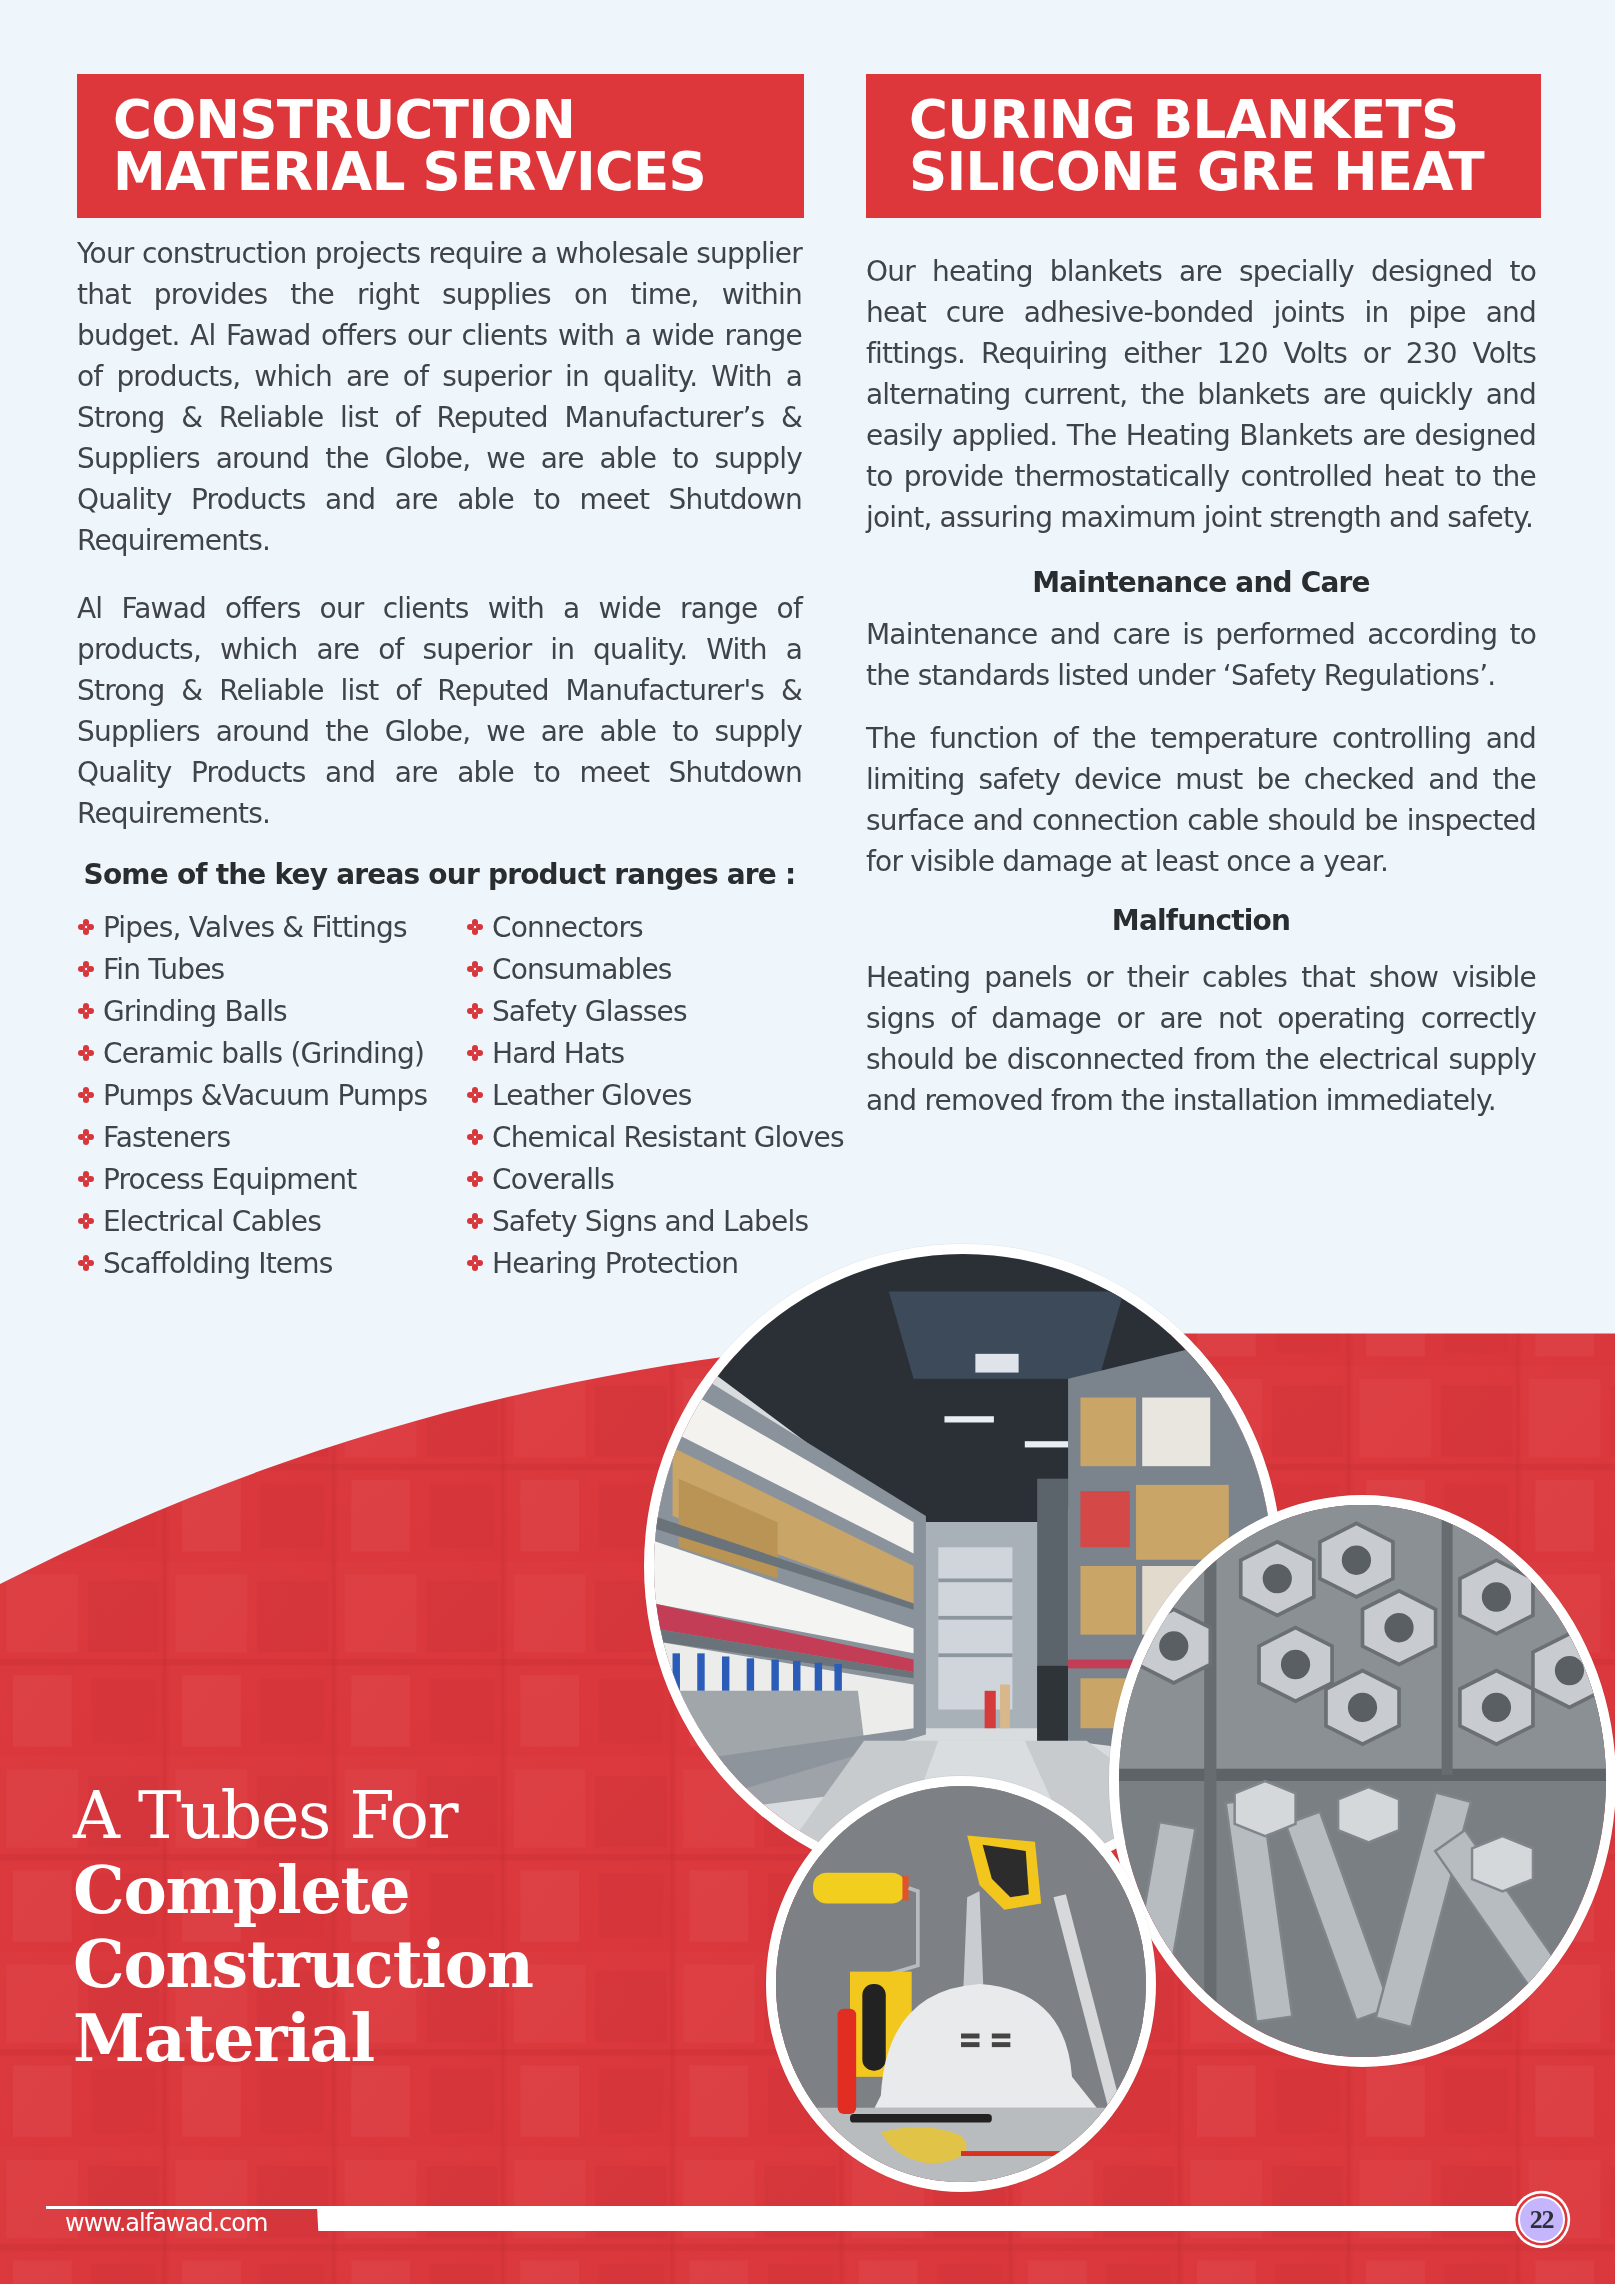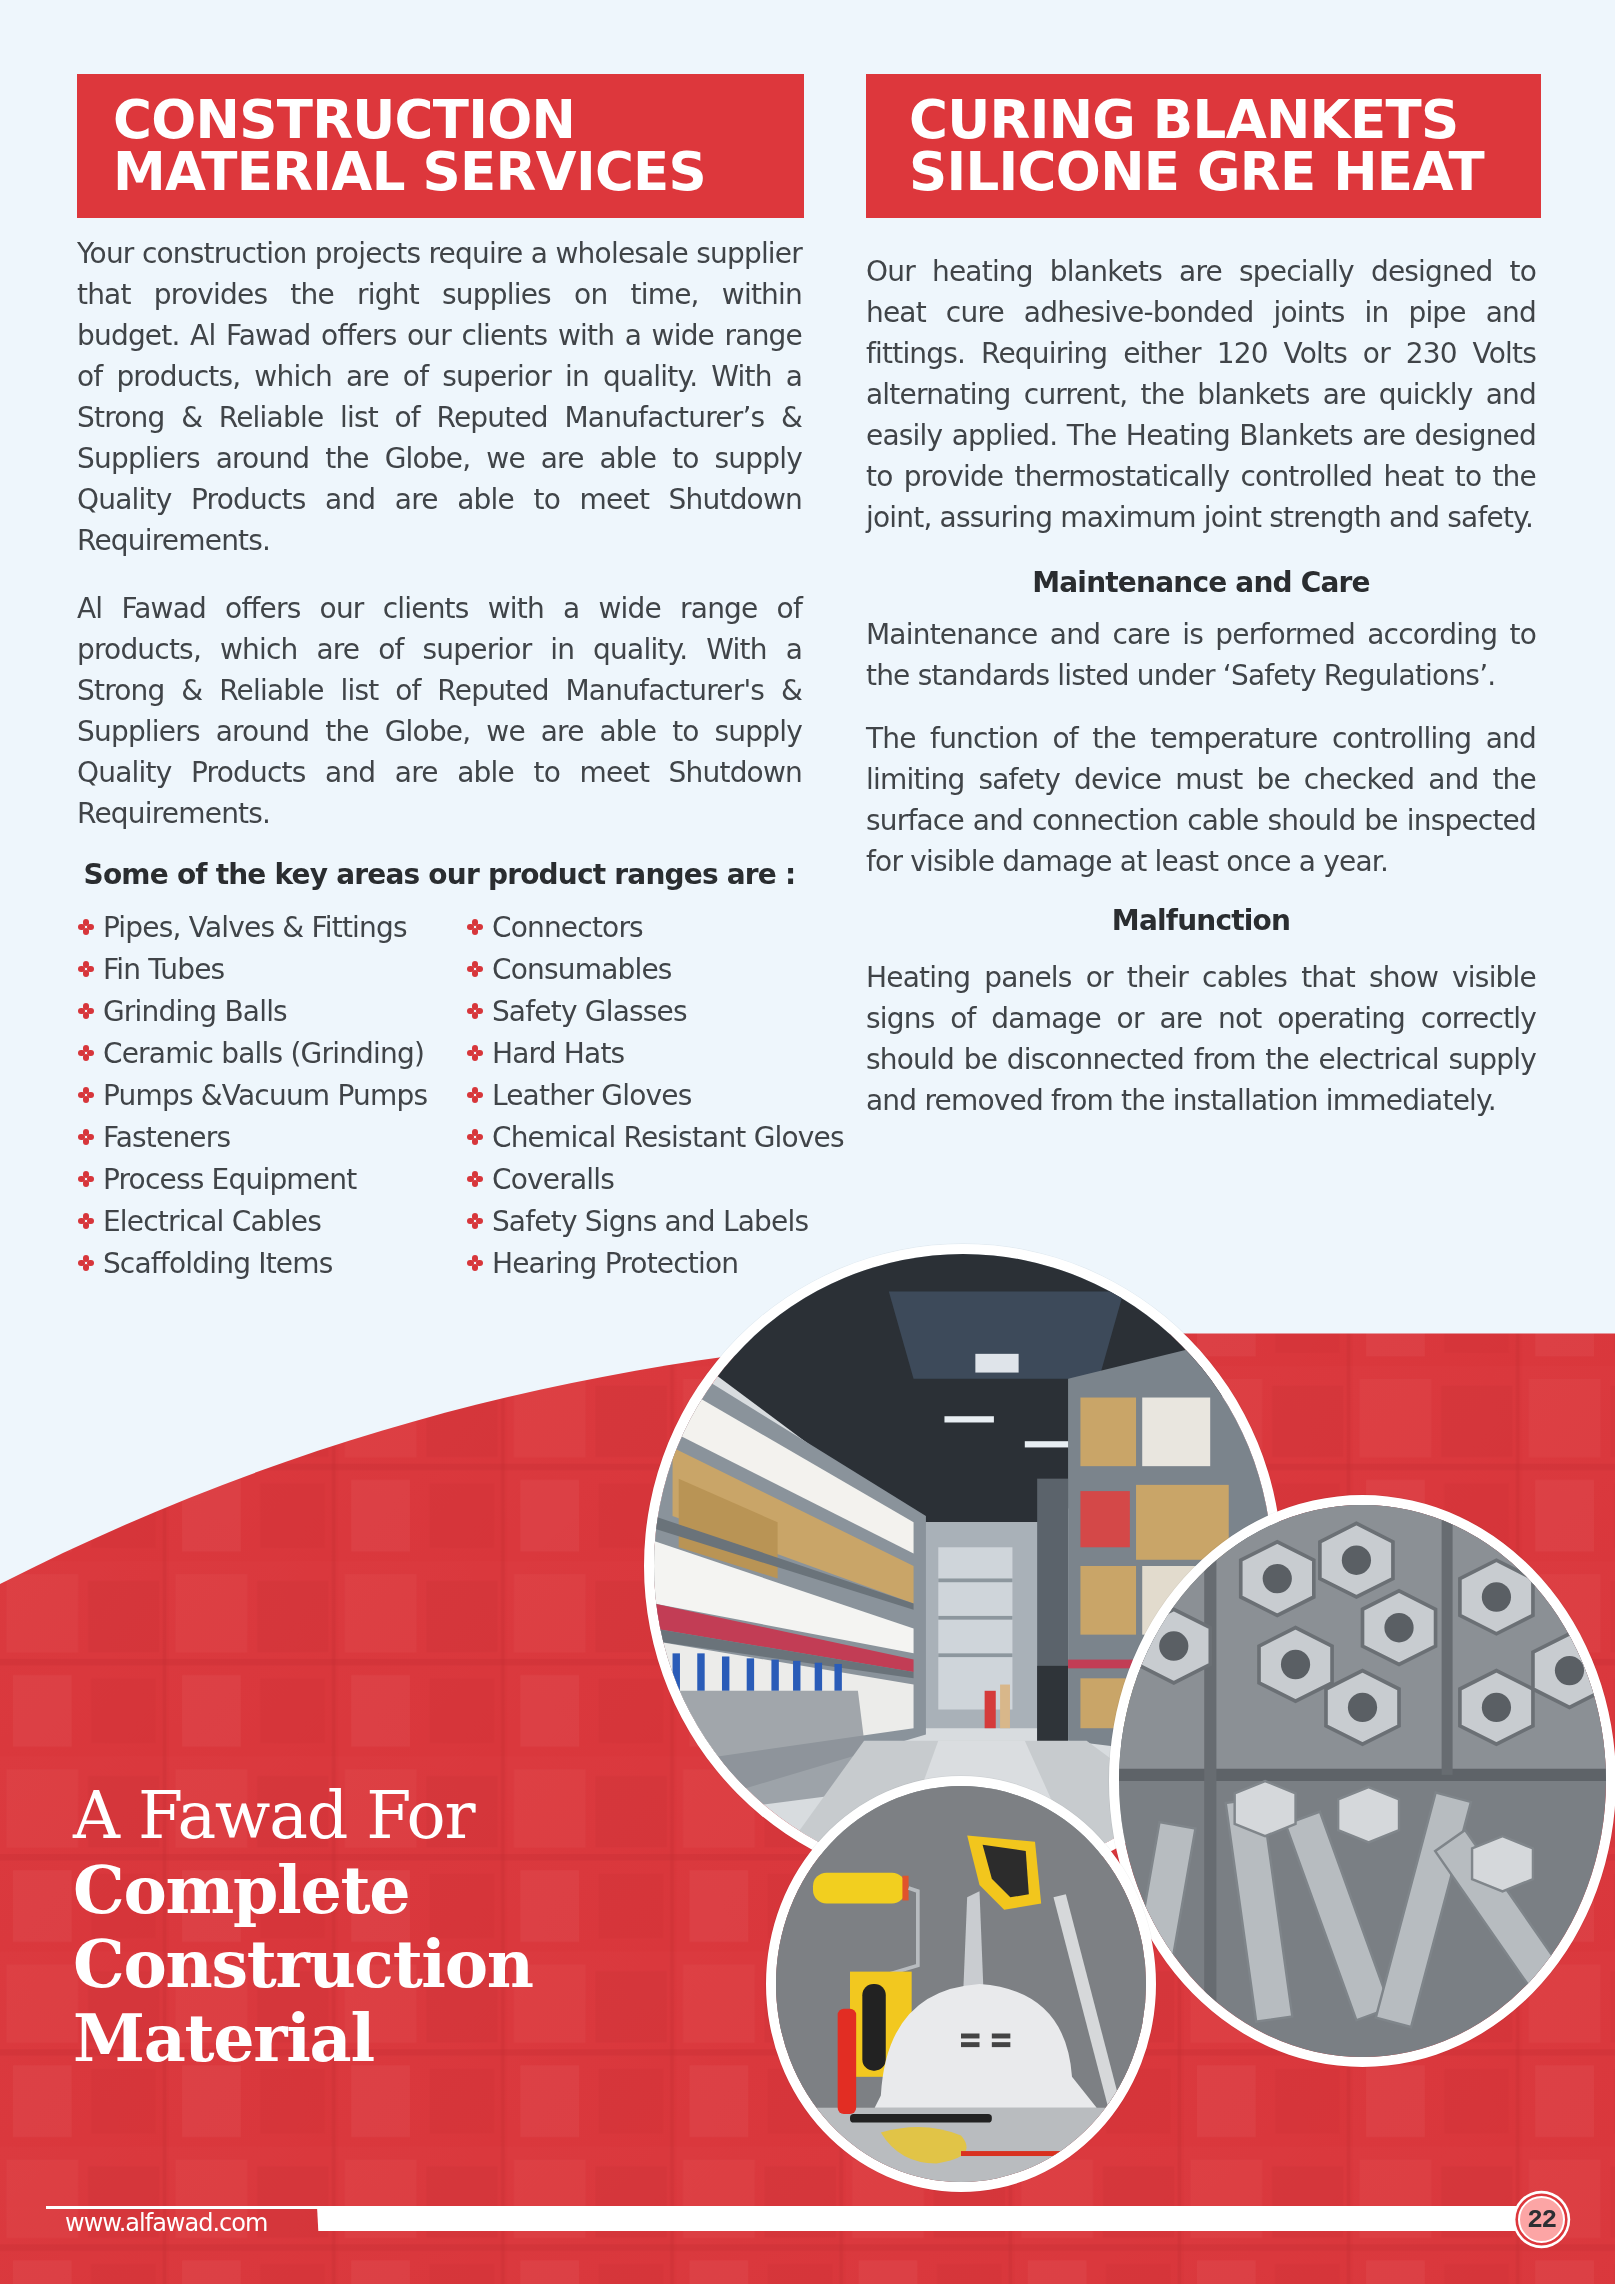--- a/index.html
+++ b/index.html
@@ -130,26 +130,26 @@
     background: #ffffff; z-index: 4;
     clip-path: polygon(0 0, 100% 0, 100% 100%, 1.3px 100%);
   }
   .footer-url {
     position: absolute; left: 65px; top: 2209px; z-index: 4;
     color: #ffffff; font-size: 24px; letter-spacing: -1px;
     font-family: "DejaVu Sans", sans-serif;
   }
   .page-badge {
     position: absolute; left: 1518px; top: 2196px; width: 47px; height: 47px;
-    border-radius: 50%; background: #fca5a5; z-index: 5;
+    border-radius: 50%; background: #c4b5fd; z-index: 5;
     border: 2px solid #ffffff;
     box-shadow: 0 0 0 2.6px #dd373c, 0 0 0 5.2px #ffffff;
     display: flex; align-items: center; justify-content: center;
     color: #2c2f33; font-weight: bold; font-size: 26px; letter-spacing: -1.3px;
-    font-family: Liberation Mono, monospace;
+    font-family: Liberation Serif, serif;
   }
 </style>
 </head>
 <body>
 
 <div class="page">
 
   <svg class="red-wave" viewBox="0 0 2484 3511" preserveAspectRatio="none">
     <defs>
       <linearGradient id="rg" x1="0" y1="0" x2="1" y2="1">
@@ -490,21 +490,21 @@
 
       <polygon points="450,180 470,175 560,520 540,525" fill="#d6d8da"></polygon>
 
       <path d="M170 560 Q 240 540 300 565 Q 330 600 260 610 Q 200 610 170 560 Z" fill="#e7c531" opacity="0.85"></path>
       <rect x="120" y="530" width="230" height="14" rx="6" fill="#222"></rect>
       <rect x="300" y="590" width="200" height="8" fill="#d9311f"></rect>
     </svg>
   </div>
 
   <div class="tagline">
-    <div class="light">A Fawad For</div>
+    <div class="light">A Tubes For</div>
     <div class="bold">Complete</div>
     <div class="bold">Construction</div>
     <div class="bold">Material</div>
   </div>
 
   <div class="footer-line-thin"></div>
   <div class="footer-bar"></div>
   <a class="footer-url">www.alfawad.com</a>
   <div class="page-badge">22</div>
 

